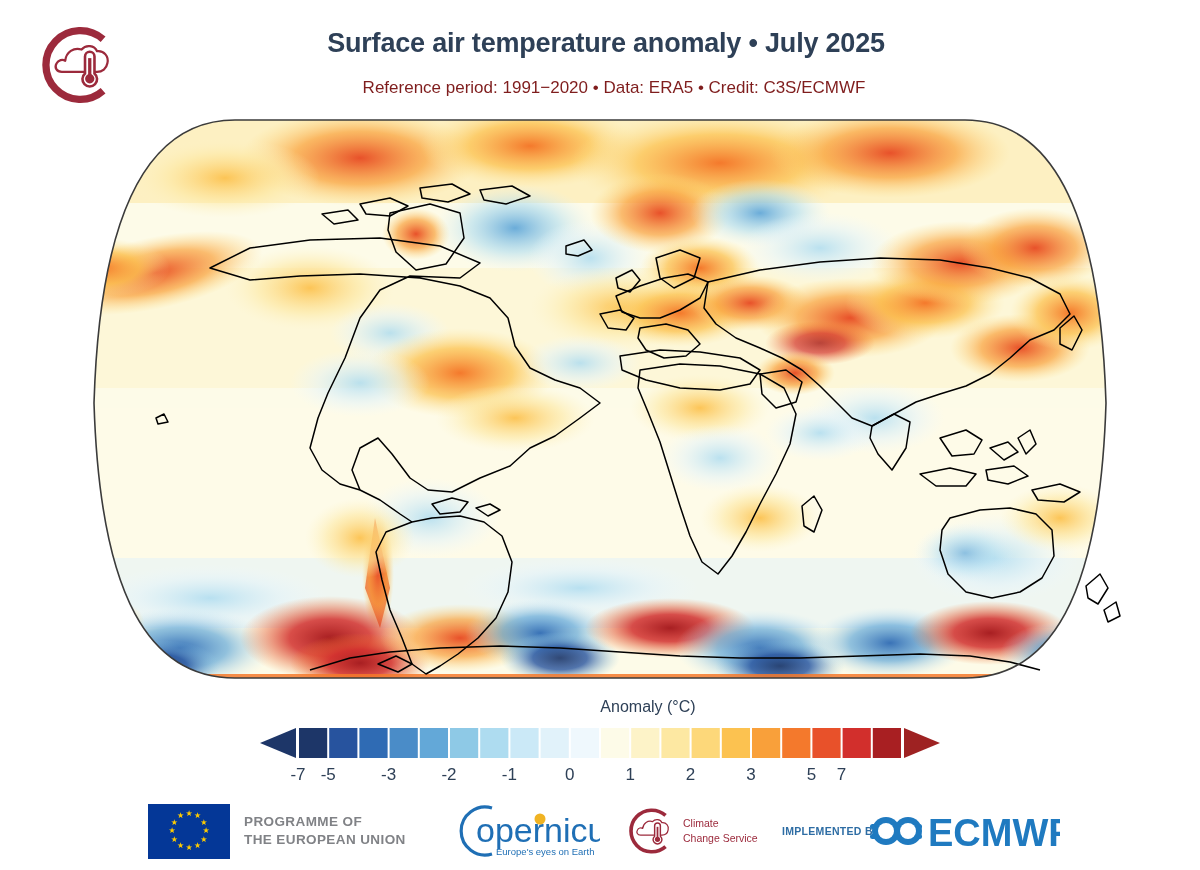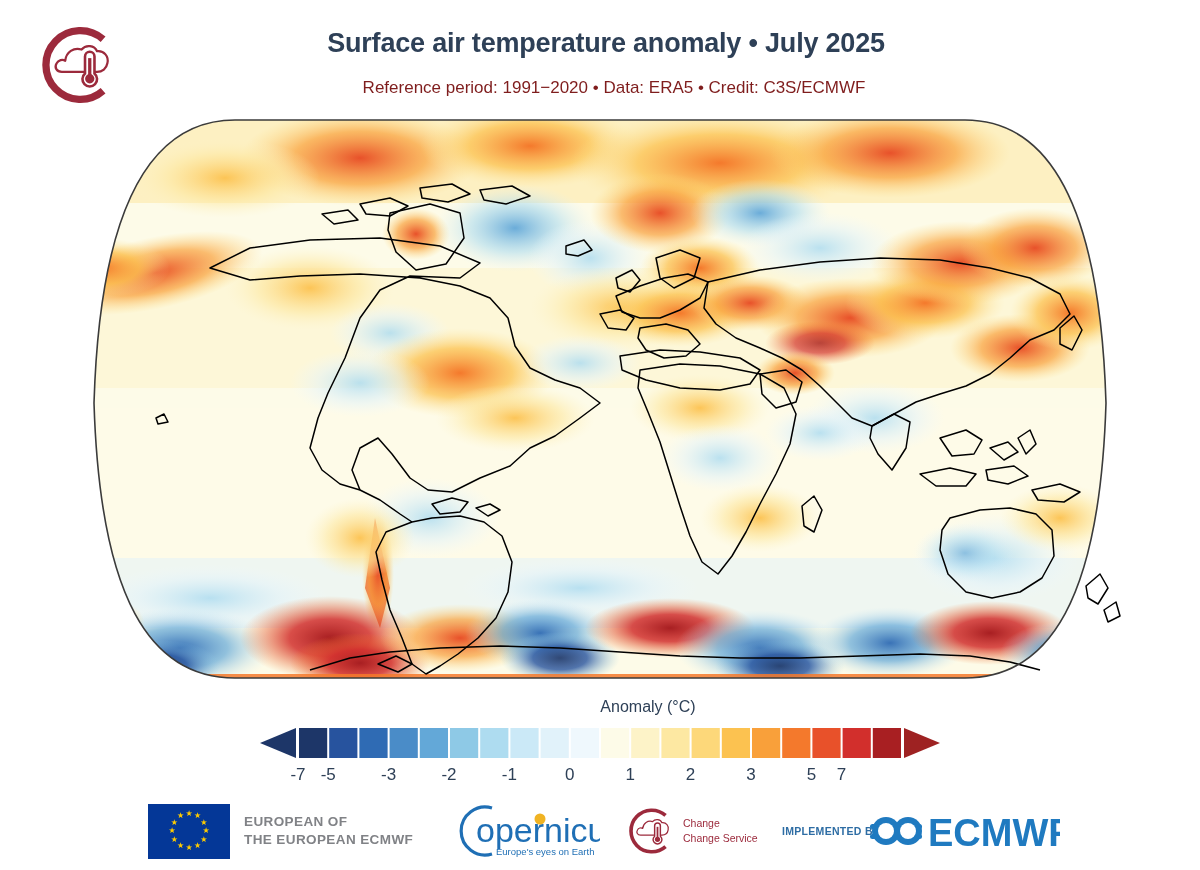--- a/index.html
+++ b/index.html
@@ -353,22 +353,22 @@
         <div class="eu-star" style="left: 55.7224px; top: 36px; width: auto; height: auto; color: rgb(255, 204, 0); position: absolute; font-size: 8px; line-height: 8px; transform: translate(-50%, -50%);">★</div>
         <div class="eu-star" style="left: 49.5px; top: 42.2224px; width: auto; height: auto; color: rgb(255, 204, 0); position: absolute; font-size: 8px; line-height: 8px; transform: translate(-50%, -50%);">★</div>
         <div class="eu-star" style="left: 41px; top: 44.5px; width: auto; height: auto; color: rgb(255, 204, 0); position: absolute; font-size: 8px; line-height: 8px; transform: translate(-50%, -50%);">★</div>
         <div class="eu-star" style="left: 32.5px; top: 42.2224px; width: auto; height: auto; color: rgb(255, 204, 0); position: absolute; font-size: 8px; line-height: 8px; transform: translate(-50%, -50%);">★</div>
         <div class="eu-star" style="left: 26.2776px; top: 36px; width: auto; height: auto; color: rgb(255, 204, 0); position: absolute; font-size: 8px; line-height: 8px; transform: translate(-50%, -50%);">★</div>
         <div class="eu-star" style="left: 24px; top: 27.5px; width: auto; height: auto; color: rgb(255, 204, 0); position: absolute; font-size: 8px; line-height: 8px; transform: translate(-50%, -50%);">★</div>
         <div class="eu-star" style="left: 26.2776px; top: 19px; width: auto; height: auto; color: rgb(255, 204, 0); position: absolute; font-size: 8px; line-height: 8px; transform: translate(-50%, -50%);">★</div>
         <div class="eu-star" style="left: 32.5px; top: 12.7776px; width: auto; height: auto; color: rgb(255, 204, 0); position: absolute; font-size: 8px; line-height: 8px; transform: translate(-50%, -50%);">★</div>
       </div>
     <div id="eu-text">
-      <div>EUROPEAN OF</div>
-      <div>THE EUROPEAN ECMWF</div>
+      <div>PROGRAMME OF</div>
+      <div>THE EUROPEAN UNION</div>
     </div>
   </div>
 
   <div class="fitem" id="cop-block">
     <svg id="cop-svg" width="152" height="58" viewBox="0 0 152 58">
       <path d="M44 6 A24 24 0 1 0 44 52" fill="none" stroke="#1f6fb5" stroke-width="3.2"></path>
       <text x="28" y="40" font-family="Liberation Sans, sans-serif" font-size="34" fill="#1f6fb5">opernicus</text>
       <circle cx="92" cy="17" r="5.5" fill="#f0b323"></circle>
       <text x="48" y="53" font-family="Liberation Sans, sans-serif" font-size="9.5" fill="#1f6fb5">Europe's eyes on Earth</text>
     </svg>
@@ -378,21 +378,21 @@
     <svg id="c3s-small" width="52" height="52" viewBox="0 0 100 100">
       <path d="M78 20 A40 40 0 1 0 78 80" fill="none" stroke="#9c2a3c" stroke-width="7"></path>
       <path d="M30 58 C24 58 21 53 24 48 C26 44 31 43 34 45
                C35 35 44 29 53 32 C58 26 68 27 71 34
                C79 33 85 40 83 48 C82 54 77 58 71 58 Z" fill="#ffffff" stroke="#9c2a3c" stroke-width="2.4" stroke-linejoin="round"></path>
       <path d="M57 40 a5.5 5.5 0 0 1 11 0 v20 a8.5 8.5 0 1 1 -11 0 Z" fill="#ffffff" stroke="#9c2a3c" stroke-width="2.8"></path>
       <circle cx="62.5" cy="66" r="5" fill="#9c2a3c"></circle>
       <rect x="60.8" y="42" width="3.4" height="22" fill="#9c2a3c"></rect>
     </svg>
     <div id="c3s-words">
-      <div>Change</div>
+      <div>Climate</div>
       <div>Change Service</div>
     </div>
   </div>
 
   <div class="fitem" id="impl-block">
     <span id="impl-label">IMPLEMENTED BY</span>
   </div>
 
   <div class="fitem" id="ecmwf-block">
     <svg id="ecmwf-svg" width="192" height="50" viewBox="0 0 192 50">

